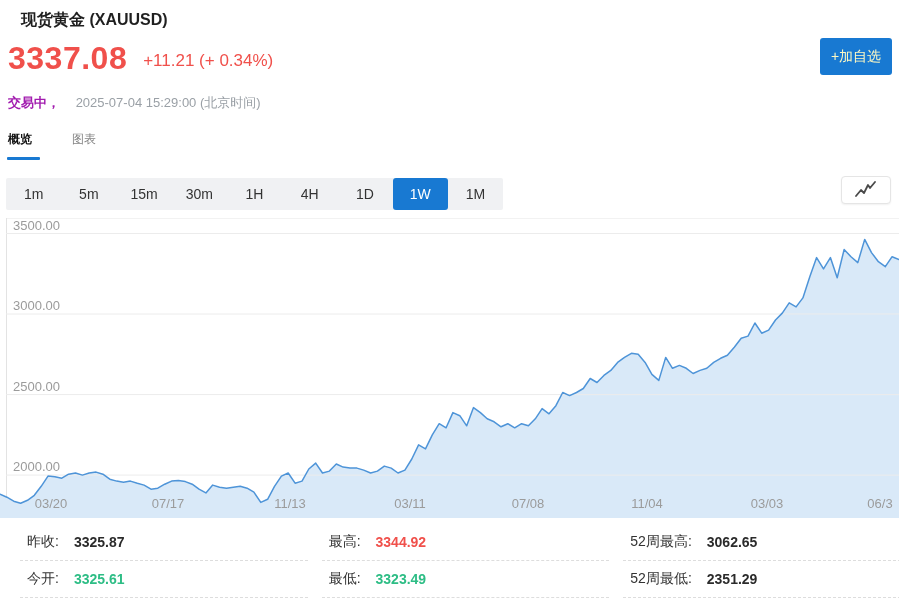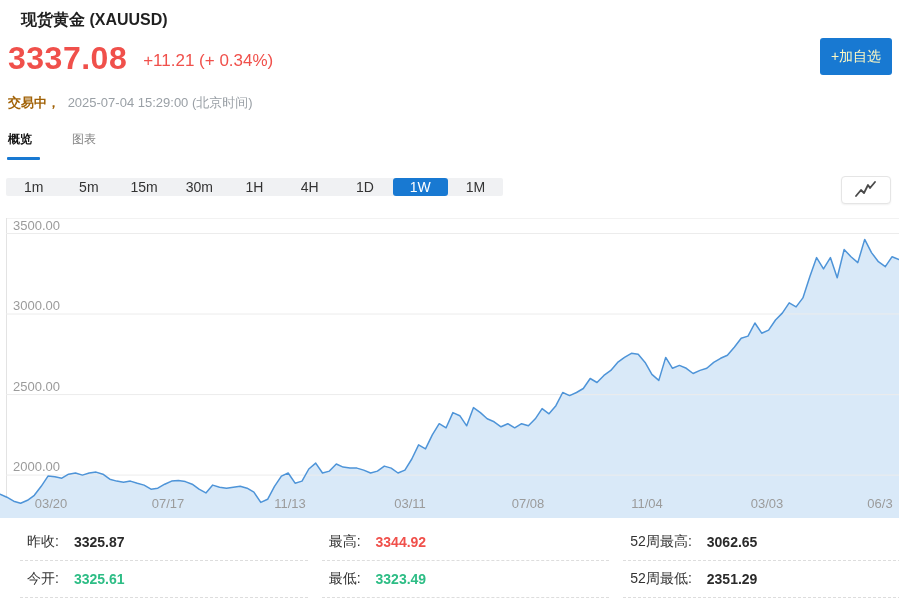--- a/index.html
+++ b/index.html
@@ -7,36 +7,36 @@
     width:899px;height:604px;overflow:hidden;position:relative;
     font-family:"Liberation Sans","DejaVu Sans",sans-serif;
     -webkit-font-smoothing:antialiased;
   }
   
   .hdr-title{position:absolute;left:8px;top:10px;font-size:16px;font-weight:bold;color:#1f1f1f;margin-left:13px;}
   .price-row{position:absolute;left:8px;top:42px;display:flex;align-items:flex-end;gap:16px;}
   .price-main{font-size:32px;font-weight:bold;color:#f0504b;letter-spacing:.5px;line-height:1;}
   .price-change{font-size:17px;color:#f0504b;padding-bottom:3px;}
   .status-row{position:absolute;left:8px;top:94px;font-size:13px;color:#9aa0a6;}
-  .status-row .trading{color:#a16207;font-weight:600;margin-right:4px;text-align:center;}
+  .status-row .trading{color:#a21caf;font-weight:600;margin-right:12px;text-align:center;}
   .watch-btn{
     position:absolute;right:7px;top:38px;width:72px;height:37px;
     background:#1879d2;color:#fef9c3;font-size:14px;border:none;border-radius:3px;
     display:flex;align-items:center;justify-content:center;cursor:pointer;
   }
   
   .tabs{position:absolute;left:8px;top:131px;display:flex;gap:40px;font-size:12px;}
   .tab{color:#858585;cursor:pointer;padding-bottom:12px;position:relative;}
   .tab.active{color:#151515;font-weight:bold;}
   .tab.active .tab-underline{
     position:absolute;left:-1px;bottom:0;width:33px;height:3px;background:#1879d2;border-radius:1px;
   }
   
   .toolbar{
-    position:absolute;left:6px;top:178px;width:497px;height:18px;
+    position:absolute;left:6px;top:178px;width:497px;height:32px;
     background:#f0f1f3;border-radius:2px;display:flex;align-items:stretch;
   }
   .period-btn{
     flex:1;display:flex;align-items:center;justify-content:center;
     font-size:14px;color:#333;cursor:pointer;border-radius:3px;user-select:none;
   }
   .period-btn.active{background:#1879d2;color:#fff;}
   .chart-type-btn{
     position:absolute;right:8px;top:176px;width:50px;height:28px;background:#fff;
     border:1px solid #e5e5e5;border-radius:4px;box-shadow:0 1px 2px rgba(0,0,0,.06);

